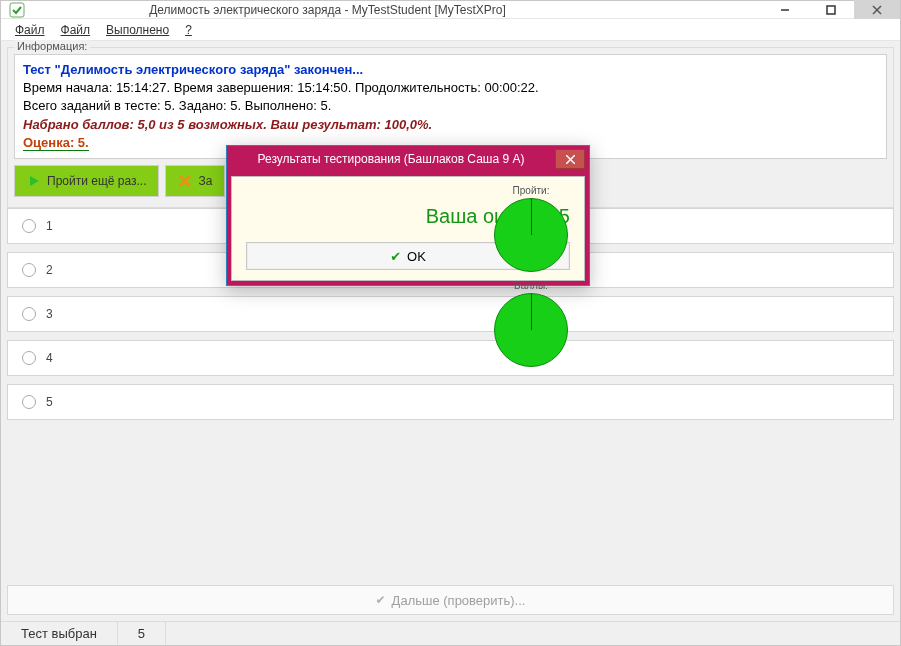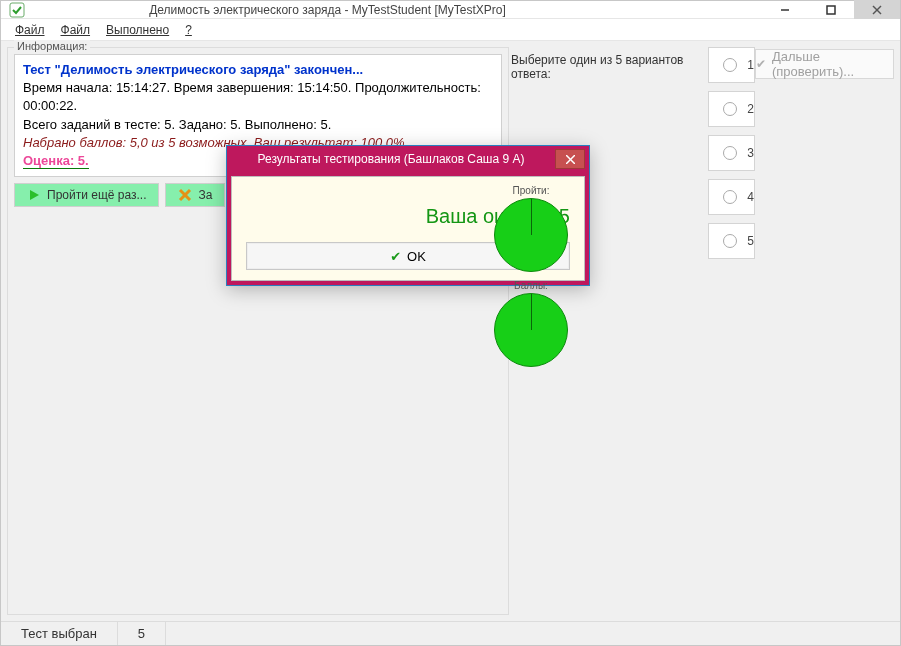--- a/index.html
+++ b/index.html
@@ -11,30 +11,30 @@
   .title-icon { width: 16px; height: 16px; margin: 0 8px; display: flex; align-items: center; justify-content: center; }
   .title-text { flex: 1; text-align: center; font-size: 12px; color: #444; padding-right: 140px; }
   .tb-btn { width: 46px; height: 20px; display: flex; align-items: center; justify-content: center; color: #666; }
   .tb-btn.gray { background: #d4d4d4; }
 
   
   .menubar { height: 22px; background: #fff; display: flex; align-items: center; padding: 0 6px; font-size: 12px; color: #333; border-bottom: 1px solid #e6e6e6; text-decoration: underline; }
   .menuitem { padding: 0 8px; cursor: default; }
 
   
-  .content { flex: 1; background: #f0f0f0; padding: 6px; display: flex; flex-direction: row; position: relative; justify-content: flex-end; }
+  .content { flex: 1; background: #f0f0f0; padding: 6px; display: flex; flex-direction: column; position: relative; justify-content: flex-end; }
   .groupbox { border: 1px solid #dcdcdc; background: #f0f0f0; padding: 6px; position: relative; }
   .grouplabel { position: absolute; top: -8px; left: 6px; background: #f0f0f0; font-size: 11px; color: #555; padding: 0 3px; }
   .infobox { background: #fff; border: 1px solid #d0d0d0; padding: 6px 8px; font-size: 13px; line-height: 1.4; }
   .info-blue { color: #0033cc; font-weight: bold; }
-  .info-red { color: #8b1a1a; font-weight: normal; font-style: italic; }
-  .info-green { color: #ec4899; font-weight: bold; border-bottom: 1.5px solid #0a7a0a; display: inline; margin-top: 40px; }
+  .info-red { color: #8b1a1a; font-weight: bold; font-style: italic; }
+  .info-green { color: #c2410c; font-weight: bold; border-bottom: 1.5px solid #0a7a0a; display: inline; margin-top: 40px; }
 
   .toolbar { background: #f0f0f0; padding: 6px 0 4px 0; display: flex; gap: 6px; }
-  .btn { background: #86efac; border: 1px solid #cfcfcf; height: 24px; display: flex; align-items: center; gap: 6px; padding: 0 12px; font-size: 12px; color: #333; cursor: pointer; }
+  .btn { background: #84cc16; border: 1px solid #cfcfcf; height: 32px; display: flex; align-items: center; gap: 6px; padding: 0 12px; font-size: 12px; color: #333; cursor: pointer; }
   .btn-icon { width: 14px; height: 14px; display: inline-block; }
 
   .prompt { font-size: 12px; color: #333; margin: 6px 0 4px 2px; }
   .answers { background: #f0f0f0; flex: 1; }
   .answer { background: #fff; border: 1px solid #d4d4d4; height: 36px; display: flex; align-items: center; margin-bottom: 8px; }
   .radio { width: 14px; height: 14px; border: 1px solid #aaa; border-radius: 50%; margin: 0 10px 0 14px; background: #fff; }
   .anum { font-size: 12px; color: #444; }
 
   .nextbar { background: #fafafa; border: 1px solid #d8d8d8; height: 30px; display: flex; align-items: center; justify-content: center; color: #a0a0a0; font-size: 13px; gap: 6px; margin-top: 2px; }
   .nextbar .check { color: #b0b0b0; font-size: 12px; }
@@ -120,21 +120,20 @@
         <div class="btn">
           <span class="btn-icon"><svg width="14" height="14" viewBox="0 0 14 14">
                 <line x1="2" y1="2" x2="12" y2="12" stroke="#e39316" stroke-width="3"></line>
                 <line x1="12" y1="2" x2="2" y2="12" stroke="#e39316" stroke-width="3"></line>
               </svg></span>
           <span>За</span>
         </div>
       </div>
     </div>
 
-    <div class="prompt">Выберите один из 5 вариантов ответа:</div>
 
     <div class="answers">
       <div class="answer">
           <span class="radio"></span>
           <span class="anum">1</span>
         </div>
       <div class="answer">
           <span class="radio"></span>
           <span class="anum">2</span>
         </div>

